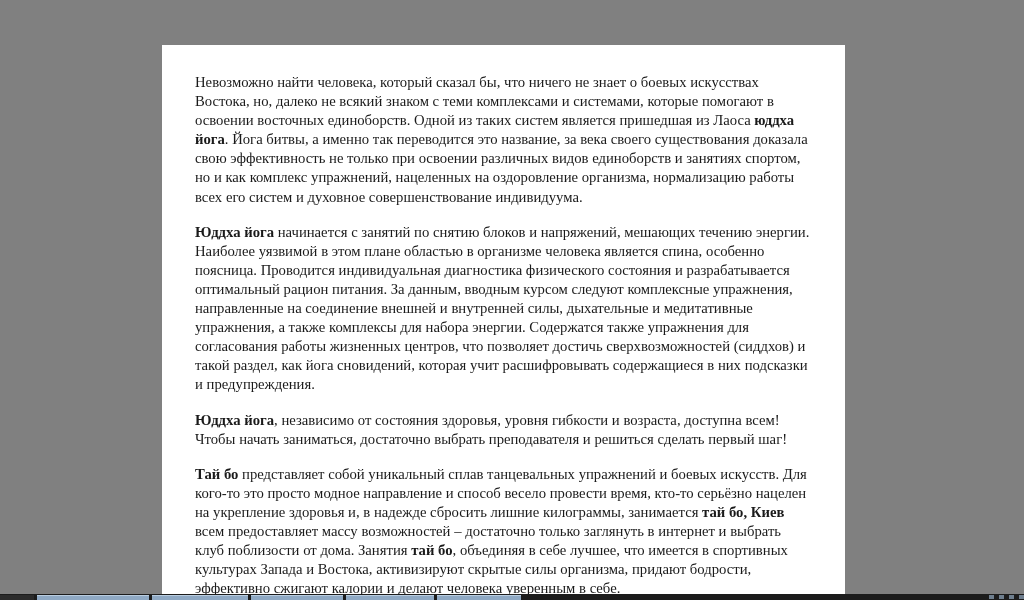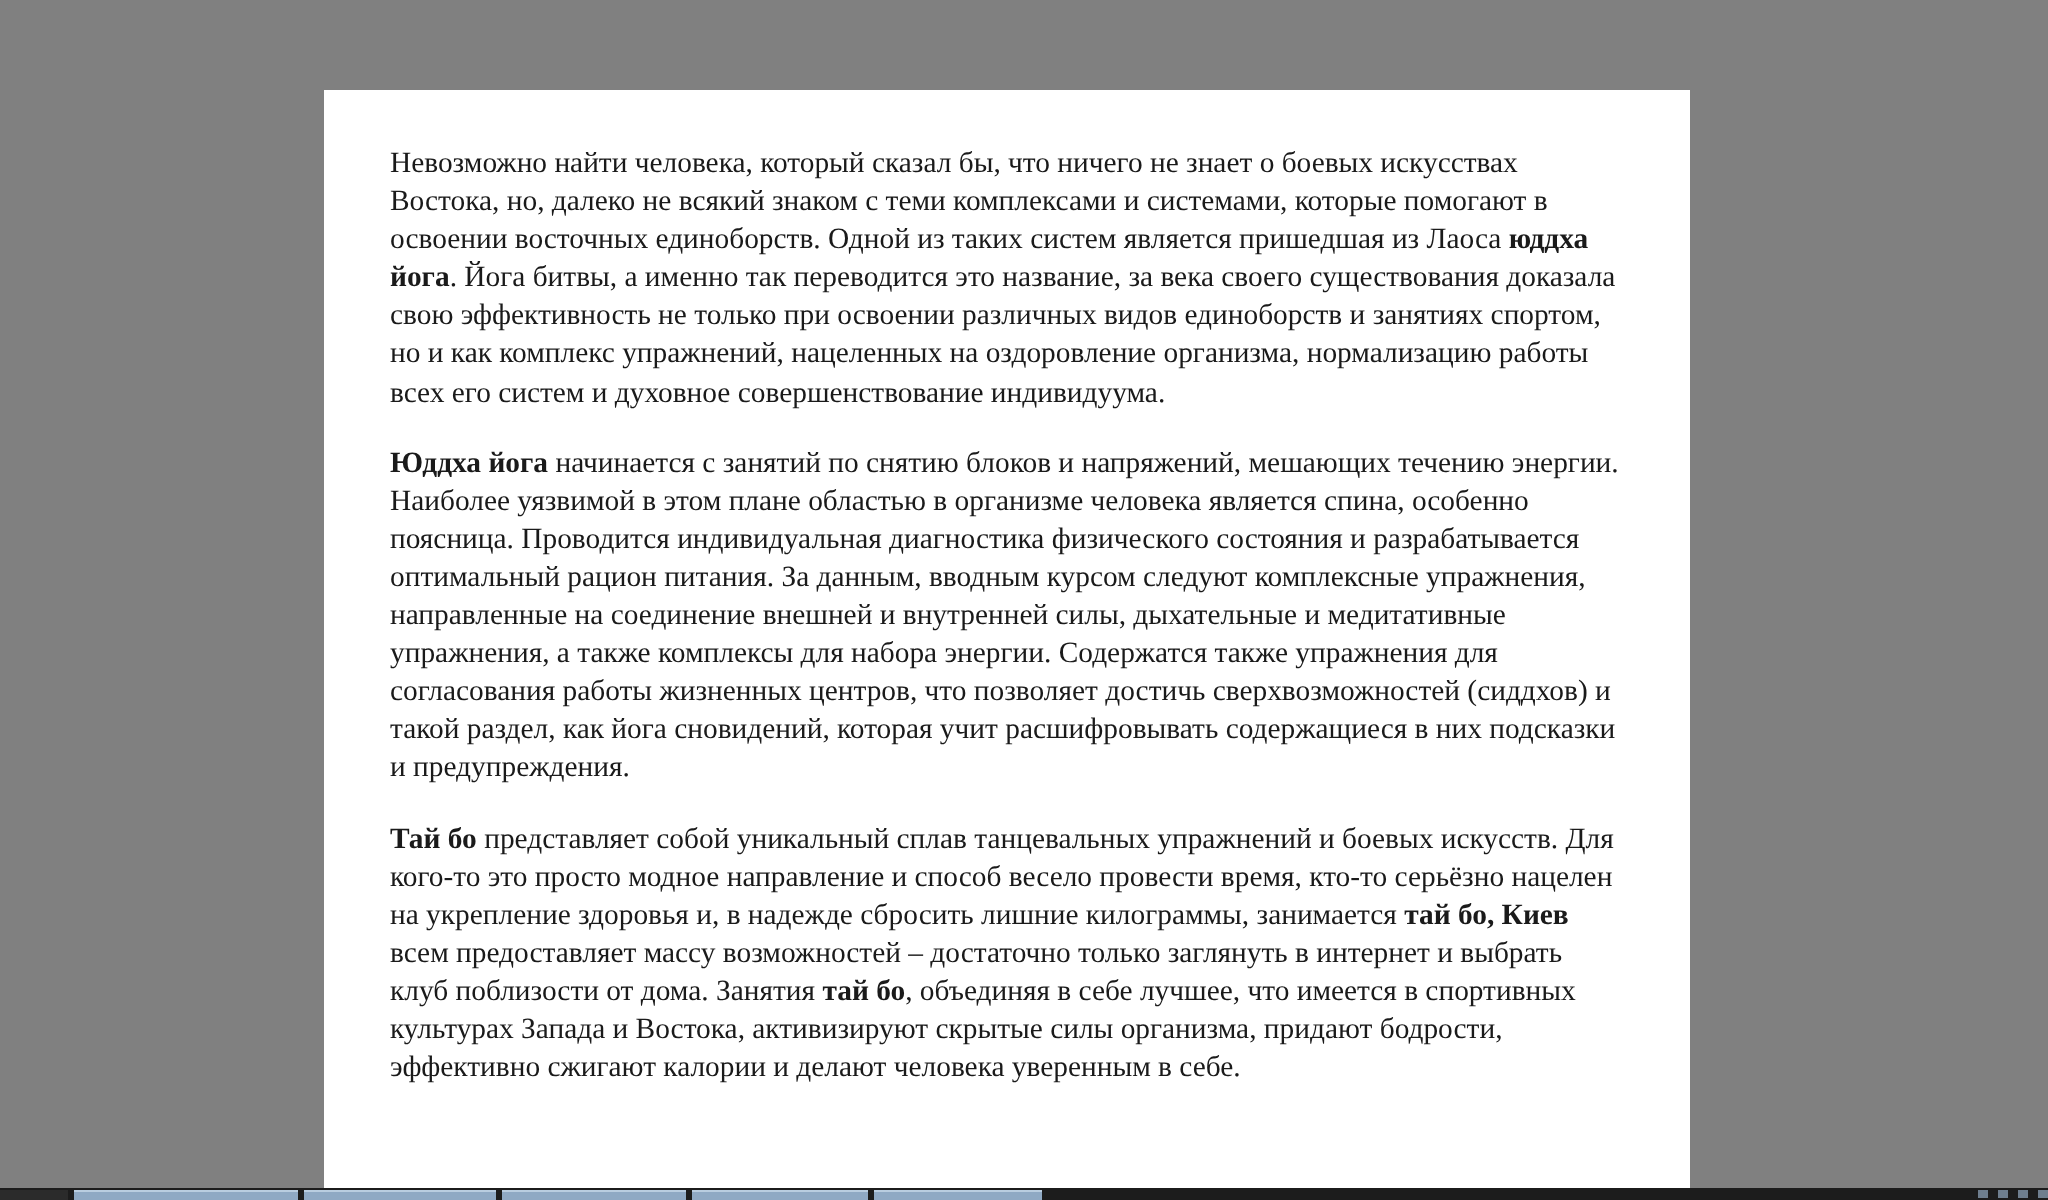--- a/index.html
+++ b/index.html
@@ -103,20 +103,21 @@
 </style>
 </head>
 <body style="background: rgb(128, 128, 128);">
 
 <div id="viewport" style="background: rgb(128, 128, 128);">
 
   <div id="page-sheet" style="background: rgb(255, 255, 255);">
     <div id="page-body" style="color: rgb(26, 26, 26);">
         <p class="para"><span>Невозможно найти человека, который сказал бы, что ничего не знает о боевых искусствах Востока, но, далеко не всякий знаком с теми комплексами и системами, которые помогают в освоении восточных единоборств. Одной из таких систем является пришедшая из Лаоса </span><b>юддха йога</b><span>. Йога битвы, а именно так переводится это название, за века своего существования доказала свою эффективность не только при освоении различных видов единоборств и занятиях спортом, но и как комплекс упражнений, нацеленных на оздоровление организма, нормализацию работы всех его систем и духовное совершенствование индивидуума.</span></p>
         <p class="para"><b>Юддха йога</b><span> начинается с занятий по снятию блоков и напряжений, мешающих течению энергии. Наиболее уязвимой в этом плане областью в организме человека является спина, особенно поясница. Проводится индивидуальная диагностика физического состояния и разрабатывается оптимальный рацион питания. За данным, вводным курсом следуют комплексные упражнения, направленные на соединение внешней и внутренней силы, дыхательные и медитативные упражнения, а также комплексы для набора энергии. Содержатся также упражнения для согласования работы жизненных центров, что позволяет достичь сверхвозможностей (сиддхов) и такой раздел, как йога сновидений, которая учит расшифровывать содержащиеся в них подсказки и предупреждения.</span></p>
+        <p class="para"><b>Юддха йога</b><span>, независимо от состояния здоровья, уровня гибкости и возраста, доступна всем! Чтобы начать заниматься, достаточно выбрать преподавателя и решиться сделать первый шаг!</span></p>
         <p class="para"><b>Тай бо</b><span> представляет собой уникальный сплав танцевальных упражнений и боевых искусств. Для кого-то это просто модное направление и способ весело провести время, кто-то серьёзно нацелен на укрепление здоровья и, в надежде сбросить лишние килограммы, занимается </span><b>тай бо, Киев</b><span> всем предоставляет массу возможностей – достаточно только заглянуть в интернет и выбрать клуб поблизости от дома. Занятия </span><b>тай бо</b><span>, объединяя в себе лучшее, что имеется в спортивных культурах Запада и Востока, активизируют скрытые силы организма, придают бодрости, эффективно сжигают калории и делают человека уверенным в себе.</span></p>
       </div>
   </div>
 
   <div id="taskbar-sliver">
     <div id="taskbar-strip">
       <div class="tb-start"></div>
       <div class="tb-tab w1" style="background: rgb(143, 169, 196);"></div>
       <div class="tb-tab w2" style="background: rgb(143, 169, 196);"></div>
       <div class="tb-tab w3" style="background: rgb(143, 169, 196);"></div>

